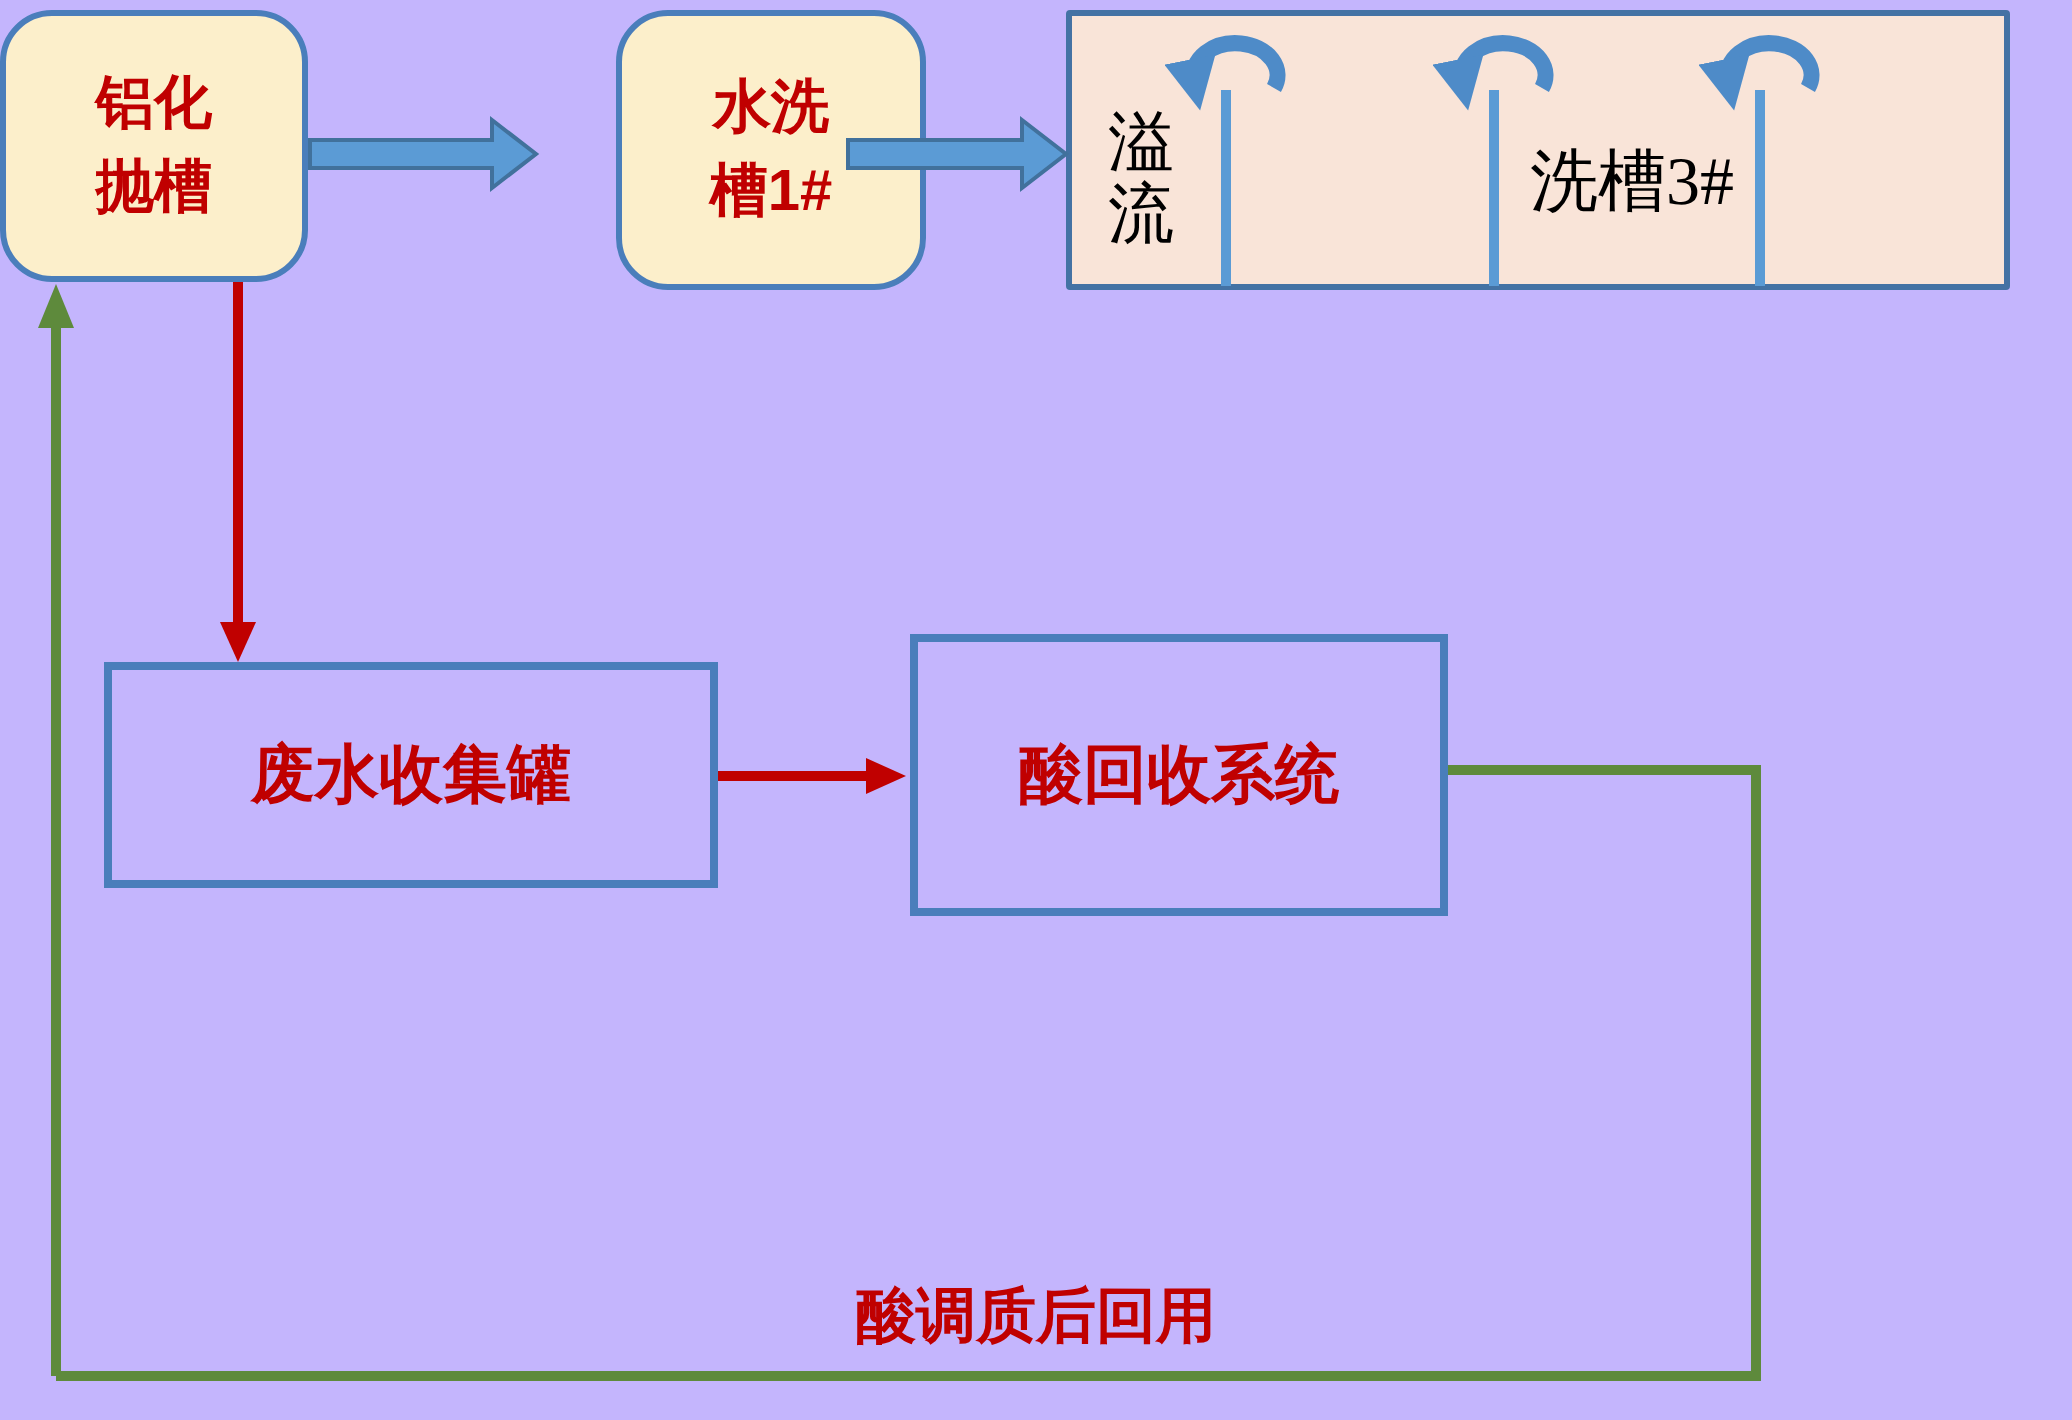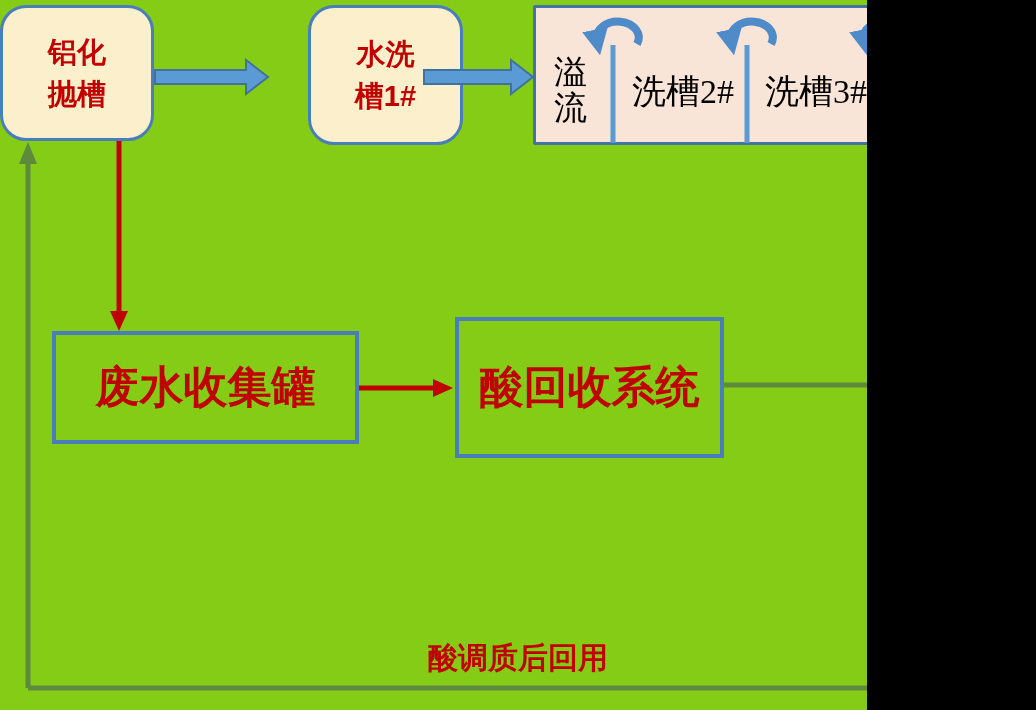--- a/index.html
+++ b/index.html
@@ -1,19 +1,19 @@
 <!DOCTYPE html>
 <html><head>
 <meta charset="utf-8">
 <style>
   html,body{margin:0;padding:0;background:#000;}
   #canvas{
     position:relative;
-    width:867px;height:710px;
-    background:#84cc16;
+    width:1036px;height:710px;
+    background:#c4b5fd;
     overflow:hidden;
     font-family:"Liberation Sans", sans-serif;
   }
   .node{position:absolute;box-sizing:border-box;display:flex;align-items:center;justify-content:center;}
   .rounded-tank{
     background:#fcefcb;
     border:3px solid #4a7ebb;
     border-radius:26px;
   }
   .rounded-tank .lbl{
@@ -30,21 +30,21 @@
     font-size:34px;line-height:1.05;white-space:nowrap;
   }
   .overflow-lbl{
     position:absolute;color:#000;font-family:"Liberation Serif", serif;
     font-size:33px;line-height:1.1;text-align:center;
   }
   .outline-box{
     border:4px solid #4a7ebb;background:transparent;
   }
   .red-big{
-    color:#c00000;font-weight:bold;font-size:44px;
+    color:#c00000;font-weight:bold;font-size:32px;
     font-family:"Liberation Serif", serif;white-space:nowrap;
   }
   .return-lbl{
     position:absolute;left:428px;top:638px;
     color:#c00000;font-weight:bold;font-size:30px;
     font-family:"Liberation Serif", serif;white-space:nowrap;
   }
   #connectors{position:absolute;left:0;top:0;pointer-events:none;}
 </style>
 </head>
@@ -64,21 +64,20 @@
       <div>水洗</div>
       <div>槽1#</div>
     </div>
   </div>
 
   <div class="node cascade" style="left:533px;top:5px;width:472px;height:140px;">
     <div class="overflow-lbl" style="left:18px;top:46px;">
       <div>溢</div>
       <div>流</div>
     </div>
-    <div class="black-lbl" style="left:147px;top:66px;transform:translateX(-50%);">洗槽2#</div>
     <div class="black-lbl" style="left:280px;top:66px;transform:translateX(-50%);">洗槽3#</div>
   </div>
 
   <div class="node outline-box" style="left:52px;top:331px;width:307px;height:113px;">
     <span class="red-big">废水收集罐</span>
   </div>
 
   <div class="node outline-box" style="left:455px;top:317px;width:269px;height:141px;">
     <span class="red-big">酸回收系统</span>
   </div>

